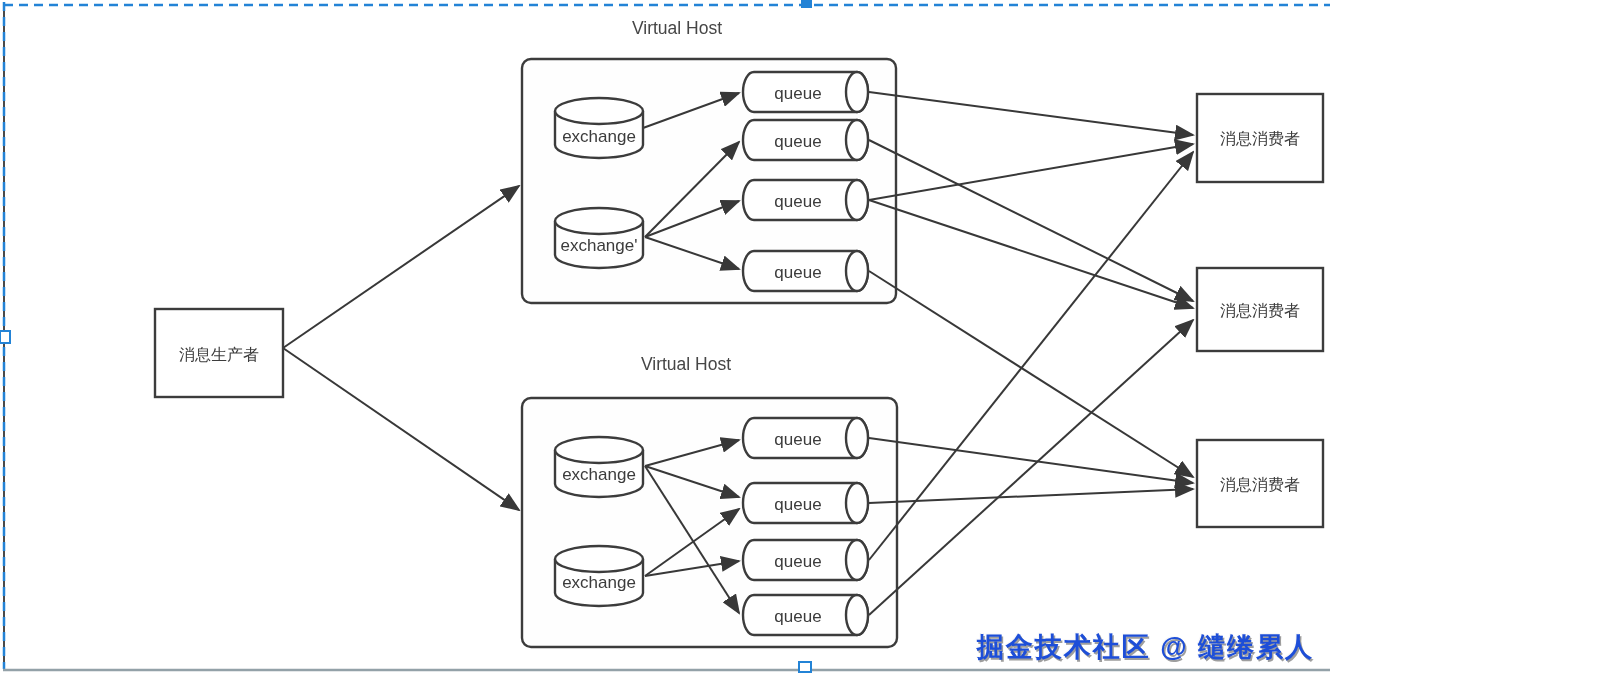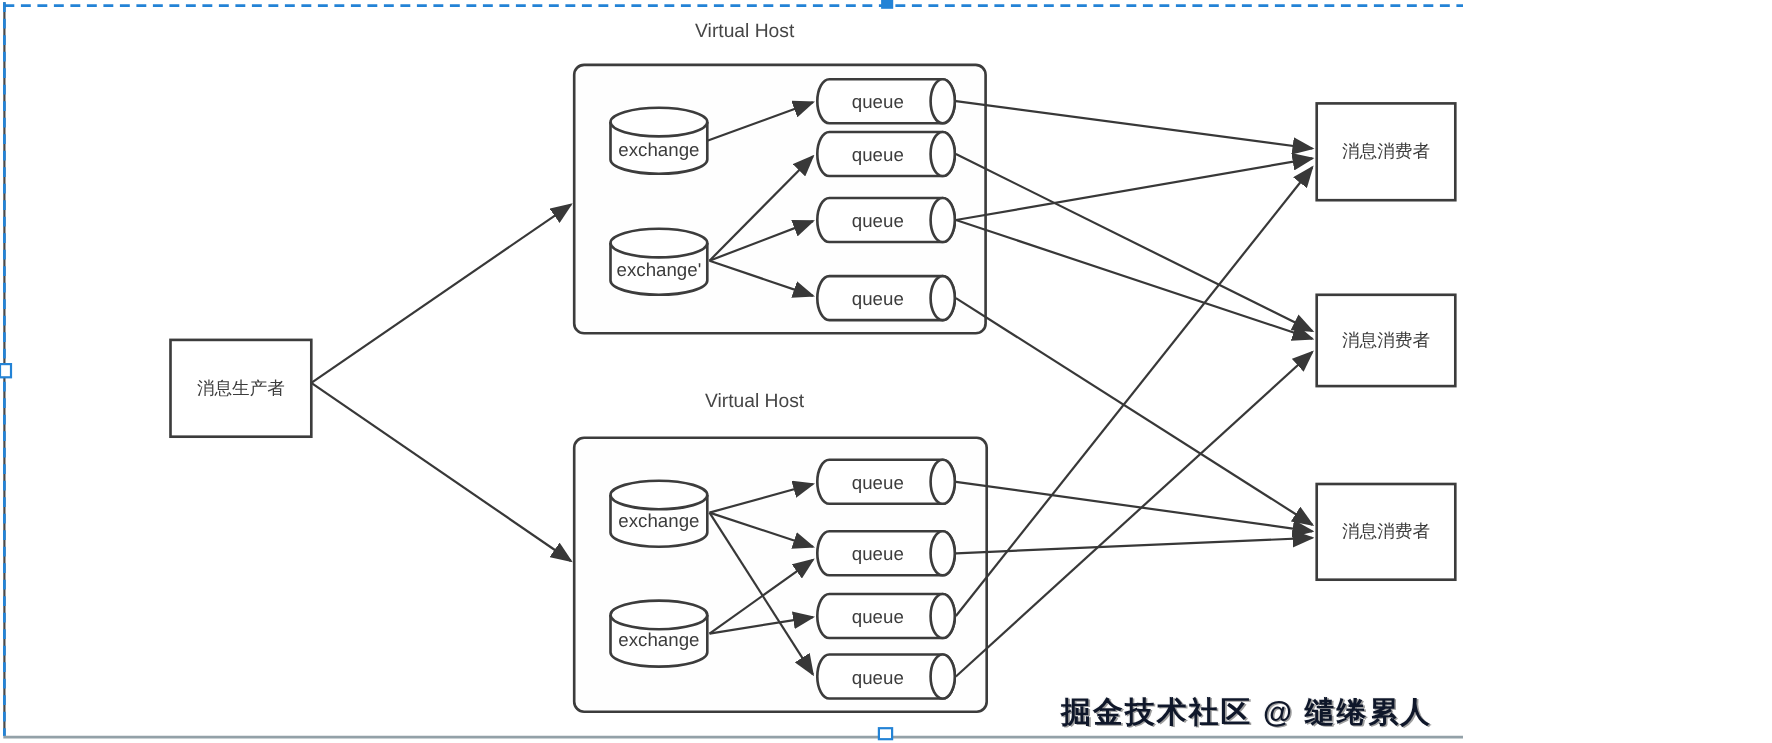--- a/index.html
+++ b/index.html
@@ -7,23 +7,23 @@
        font-family:"Liberation Sans",sans-serif;}
   svg{position:absolute;left:0;top:0;}
   svg text{font-family:"Liberation Sans",sans-serif;fill:#3c3c3c;}
   .node{fill:#ffffff;stroke:#3c3c3c;stroke-width:2.4;}
   .vhost{fill:#fefefe;stroke:#3c3c3c;stroke-width:2.4;}
   .conn{stroke:#383838;stroke-width:2;fill:none;}
   .lbl{font-size:17px;}
   .lbl-cn{font-size:16px;}
   .title{font-size:17.5px;fill:#464646;}
   #watermark{
-    position:absolute;right:28px;bottom:10px;
+    position:absolute;right:16px;bottom:10px;
     font-size:27px;font-weight:700;letter-spacing:2px;
-    color:#0f172a;
+    color:#1d4ed8;
     text-shadow:1.5px 1.5px 0 #9e9e9e,-1px -1px 0 #f8f8f8;
     white-space:nowrap;
   }
 </style>
 </head>
 <body>
 
 <div id="app">
 <svg width="1611" height="675" viewBox="0 0 1611 675">
   <defs>

